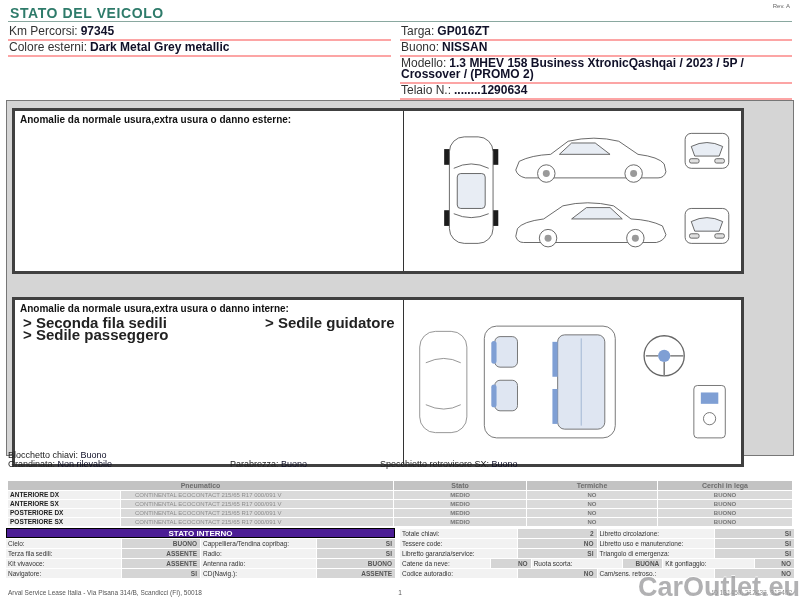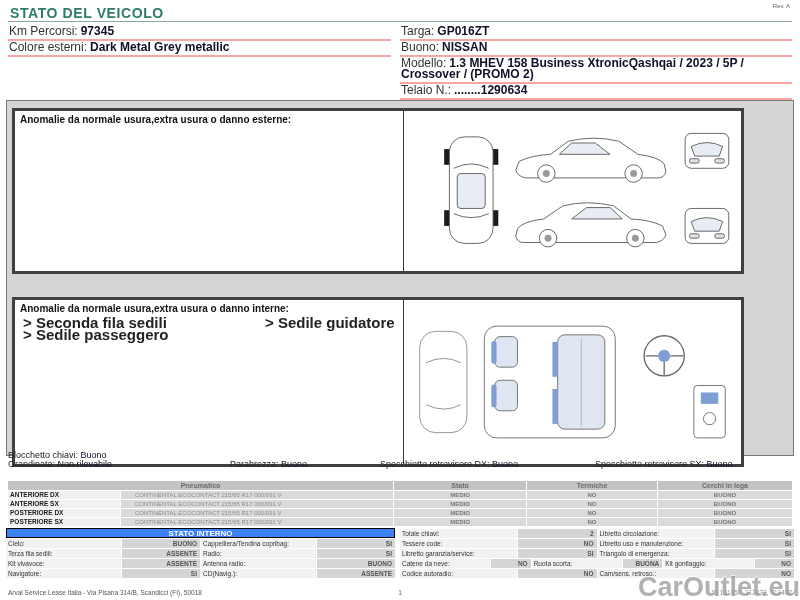--- a/index.html
+++ b/index.html
@@ -33,21 +33,21 @@
   .thead .hc{background:#c3c3c3;color:#6b6b6b;font-weight:bold;font-size:7px;text-align:center;height:9px;line-height:9px;}
   .tbody{margin-top:1px;}
   .trow{display:grid;grid-template-columns:112px 272px 132px 130px 134px;gap:1px;margin-bottom:1px;}
   .tc{height:8px;line-height:8px;font-size:6px;overflow:hidden;white-space:nowrap;}
   .tc.pos{background:#f0f0f0;color:#222;font-weight:bold;padding-left:2px;font-size:6.5px;}
   .tc.desc{background:#dadada;color:#8d8d8d;padding-left:14px;}
   .tc.val{background:#dadada;color:#777;font-weight:bold;text-align:center;}
   .btable{position:absolute;top:528px;}
   .bt-left{left:6px;width:389px;}
   .bt-right{left:400px;width:394px;}
-  .bt-header{background:#3b82f6;color:#fff;font-size:8px;font-weight:bold;text-align:center;height:10px;line-height:10px;border:1px solid #000;}
+  .bt-header{background:#4c1d95;color:#fff;font-size:8px;font-weight:bold;text-align:center;height:10px;line-height:10px;border:1px solid #000;}
   .srow{display:flex;gap:1px;margin-top:1px;height:9px;}
   .slbl{background:#f2f2f2;font-size:6.5px;color:#333;padding:1px 2px 0 2px;overflow:hidden;white-space:nowrap;flex:1.3;}
   .sval{background:#d5d5d5;font-size:6.5px;color:#555;font-weight:bold;text-align:right;padding:1px 3px 0 2px;white-space:nowrap;flex:.85;}
   .srow3 .slbl{flex:1;}
   .srow3 .sval{flex:.4;}
   .footer{position:absolute;left:8px;right:8px;top:589px;display:flex;font-size:6.5px;color:#555;}
   .f-addr{flex:1;}
   .f-page{width:40px;text-align:center;}
   .f-id{flex:1;text-align:right;color:#888;}
   .watermark{position:absolute;right:0;bottom:-3px;font-size:27px;font-weight:bold;color:#98989a;opacity:.75;text-shadow:0 1px 0 #fff,0 -1px 0 #fff;z-index:10;}
@@ -182,21 +182,20 @@
         </g>
       </svg>
     </div>
   </div>
 
 </div>
 
 <div class="cond cond1">
   <span class="cpair cp1"><span>Grandinata:</span> <span class="cval">Non rilevabile</span></span>
   <span class="cpair cp2"><span>Parabrezza:</span> <span class="cval">Buono</span></span>
-  <span class="cpair cp3"><span>Specchietto retrovisore DX:</span> <span class="cval">Buono</span></span>
   <span class="cpair"><span>Specchietto retrovisore SX:</span> <span class="cval">Buono</span></span>
 </div>
 <div class="cond cond2">
   <span class="cpair"><span>Blocchetto chiavi:</span> <span class="cval">Buono</span></span>
 </div>
 
 <div class="tyres">
   <div class="thead">
     <div class="hc">Pneumatico</div>
     <div class="hc">Stato</div>

